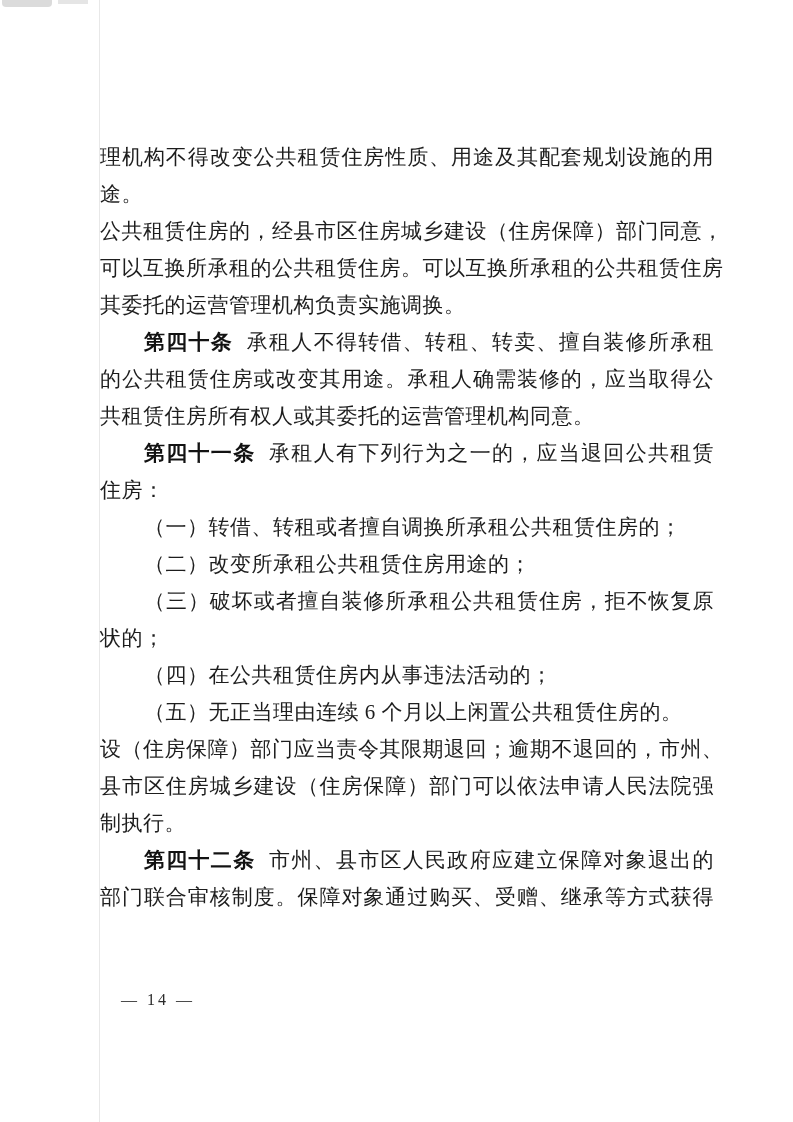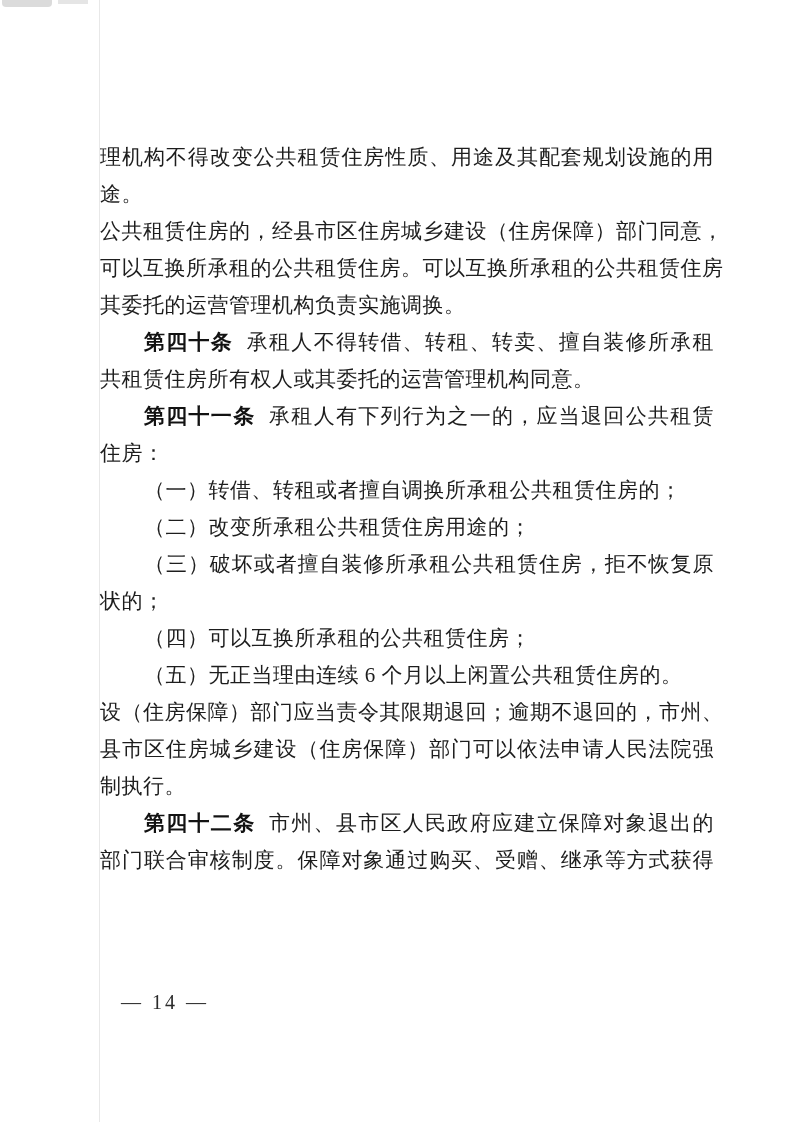--- a/index.html
+++ b/index.html
@@ -68,48 +68,49 @@
   }
   .article-label {
     font-weight: 700;
     color: #121212;
     margin-right: 0.65em;
   }
   .footer {
     position: absolute;
     left: 121px;
     top: 991px;
-    font-size: 20px;
+    font-size: 16px;
     letter-spacing: 3px;
     color: #2a2a2a;
   }
 </style>
 </head>
 <body>
 
 <div class="page">
   <div class="scan-vline"></div>
   <div class="scan-smudge-a"></div>
   <div class="scan-smudge-b"></div>
 
   <div class="content">
       <div class="line full">理机构不得改变公共租赁住房性质、用途及其配套规划设施的用</div>
       <div class="line">途。</div>
       <div class="line full">公共租赁住房的，经县市区住房城乡建设（住房保障）部门同意，</div>
       <div class="line full">可以互换所承租的公共租赁住房。可以互换所承租的公共租赁住房</div>
       <div class="line">其委托的运营管理机构负责实施调换。</div>
       <div class="line full indent"><span class="article-label">第四十条</span>承租人不得转借、转租、转卖、擅自装修所承租</div>
+      <div class="line full">的公共租赁住房或改变其用途。承租人确需装修的，应当取得公</div>
       <div class="line">共租赁住房所有权人或其委托的运营管理机构同意。</div>
       <div class="line full indent"><span class="article-label">第四十一条</span>承租人有下列行为之一的，应当退回公共租赁</div>
       <div class="line">住房：</div>
       <div class="line indent">（一）转借、转租或者擅自调换所承租公共租赁住房的；</div>
       <div class="line indent">（二）改变所承租公共租赁住房用途的；</div>
       <div class="line full indent">（三）破坏或者擅自装修所承租公共租赁住房，拒不恢复原</div>
       <div class="line">状的；</div>
-      <div class="line indent">（四）可以互换所承租的公共租赁住房；</div>
+      <div class="line indent">（四）在公共租赁住房内从事违法活动的；</div>
       <div class="line indent">（五）无正当理由连续 6 个月以上闲置公共租赁住房的。</div>
       <div class="line full">设（住房保障）部门应当责令其限期退回；逾期不退回的，市州、</div>
       <div class="line full">县市区住房城乡建设（住房保障）部门可以依法申请人民法院强</div>
       <div class="line">制执行。</div>
       <div class="line full indent"><span class="article-label">第四十二条</span>市州、县市区人民政府应建立保障对象退出的</div>
       <div class="line full">部门联合审核制度。保障对象通过购买、受赠、继承等方式获得</div>
     </div>
 
   <div class="footer">— 14 —</div>
 </div>

